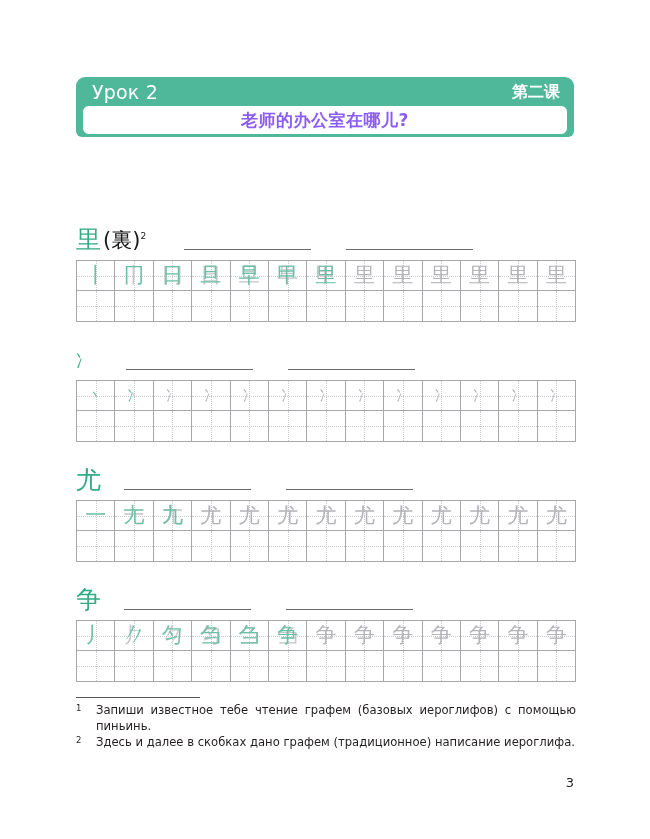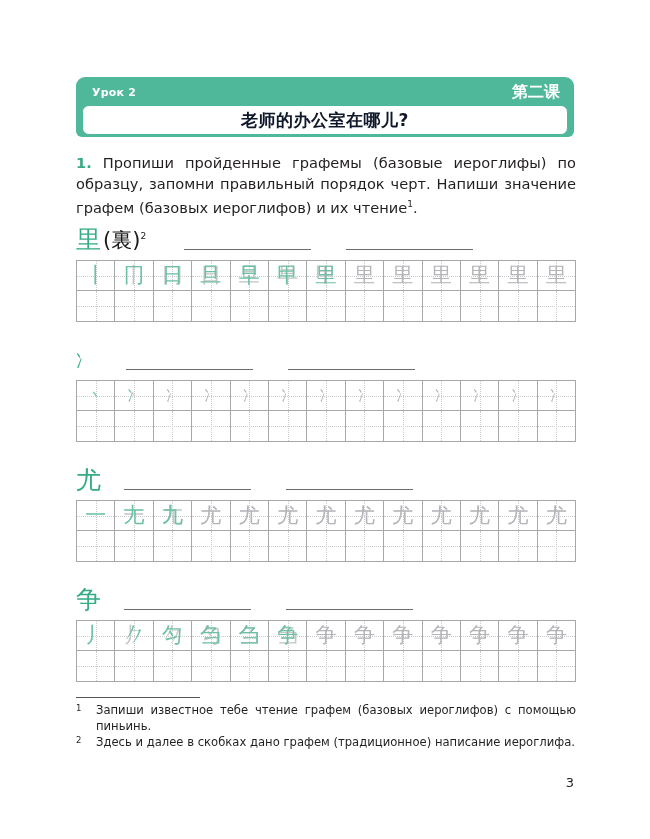--- a/index.html
+++ b/index.html
@@ -40,22 +40,22 @@
     width: 100%;
     height: 29px;
     display: flex;
     align-items: center;
     justify-content: space-between;
     box-sizing: border-box;
     padding: 0 14px 0 16px;
   }
   .lesson-label {
     color: #ffffff;
-    font-size: 11px;
-    font-weight: bold;
+    font-size: 19px;
+    font-weight: normal;
     letter-spacing: 0.2px;
     line-height: 1;
     padding-top: 2px;
   }
   .lesson-label-cn {
     color: #ffffff;
     font-size: 16px;
     font-weight: bold;
     line-height: 1;
     padding-top: 1px;
@@ -71,21 +71,21 @@
     border: 1.6px solid #4fb89b;
     border-radius: 7px;
     box-sizing: border-box;
     display: flex;
     align-items: center;
     justify-content: center;
   }
   .title-cn {
     font-size: 17px;
     font-weight: bold;
-    color: #0f172a;
+    color: #8b5cf6;
     letter-spacing: 0.5px;
     line-height: 1;
     font-family: "DejaVu Sans", sans-serif;
   }
 
   
   .instruction {
     position: absolute;
     left: 76px;
     top: 152px;
@@ -266,23 +266,20 @@
   <div class="banner">
     <div class="banner-top">
       <span class="lesson-label">Урок 2</span>
       <span class="lesson-label-cn">第二课</span>
     </div>
     <div class="title-box">
       <span class="title-cn">老师的办公室在哪儿?</span>
     </div>
   </div>
 
-  <div class="instruction">
-    <span class="num">1.</span><span> Пропиши пройденные графемы (базовые иероглифы) по образцу, запомни правильный порядок черт. Напиши значение графем (базовых иероглифов) и их чтение</span><sup>1</sup><span>.</span>
-  </div>
 
   <div id="sections-host">
       <div class="section" style="top: 222px;">
         <div class="char-head">
           <span class="char-glyph big">里</span>
           <span class="char-trad" style="left: 27px;"><span>(裏)</span><sup>2</sup></span>
           <div class="blank-line" style="left: 108px; width: 127px;"></div>
           <div class="blank-line" style="left: 270px; width: 127px;"></div>
         </div>
         <div class="grid" style="top: 38px; height: 62px;">

